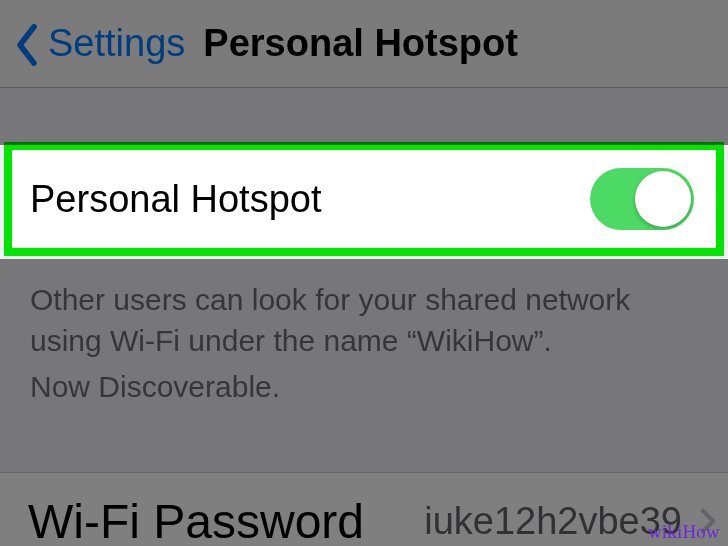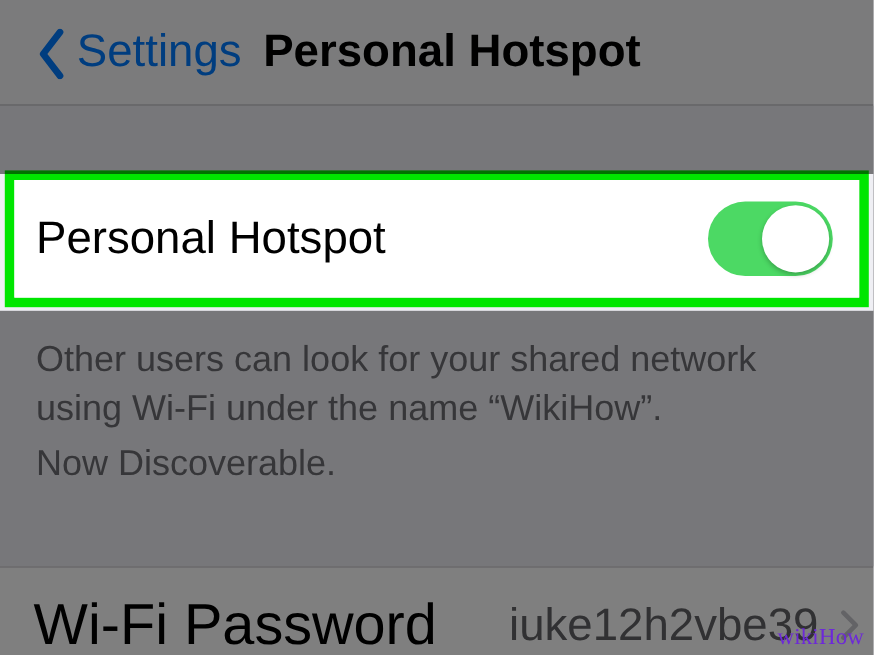--- a/index.html
+++ b/index.html
@@ -10,21 +10,21 @@
       background: #efeff4;
       position: relative;
       overflow: hidden;
     }
     .nav-bar {
       height: 88px;
       background: #f7f7f8;
       border-bottom: 1px solid #bcbcc1;
       display: flex;
       align-items: center;
-      padding: 0 30px;
+      padding: 0 14px;
     }
     .back-chevron {
       margin-right: 8px;
       margin-top: 2px;
     }
     .back-chevron svg { display: block; }
     .back-label {
       color: #007aff;
       font-size: 38px;
       font-weight: 400;

